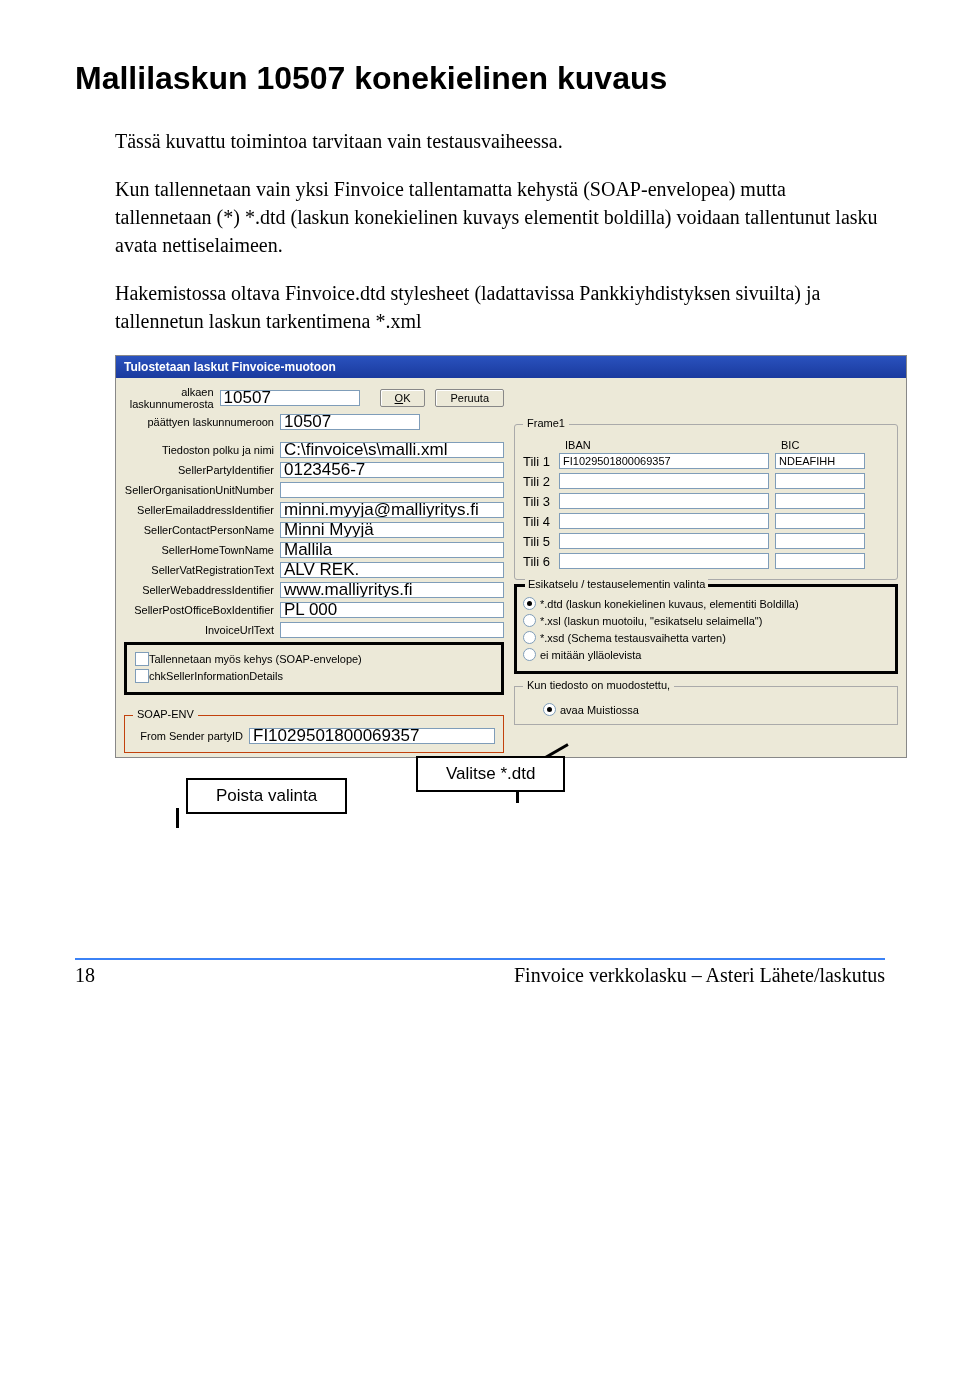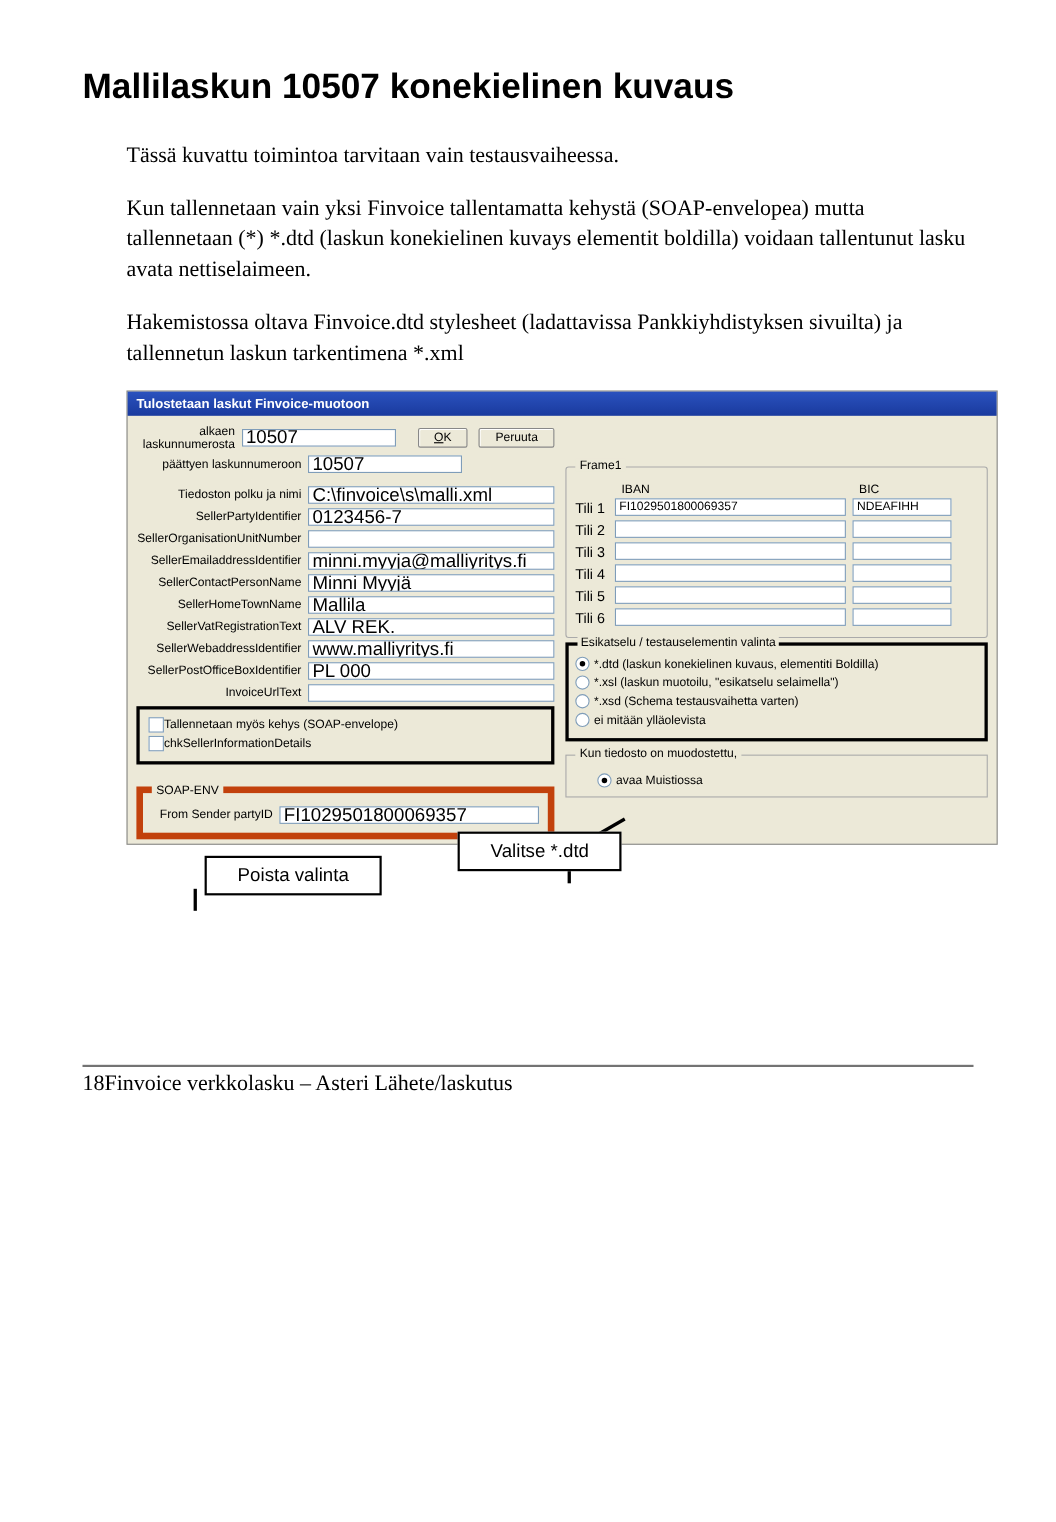--- a/index.html
+++ b/index.html
@@ -219,34 +219,35 @@
     margin-top: 2px;
     position: relative;
   }
   .kun-frame {
     border: 1px solid #aaa;
     padding: 12px 8px 4px 8px;
     position: relative;
     margin-top: 12px;
   }
   .soapenv-frame {
-    border: 6px solid #c2410c;
+    border: 1px solid #c2410c;
     padding: 12px 8px 4px 8px;
     position: relative;
     margin-top: 20px;
   }
   .connector-line {
     position: absolute;
     background: #000;
     z-index: 9;
   }
   .footer {
-    border-top: 2px solid #737373;
+    border-top: 2px solid #3b82f6;
     margin: 170px 75px 0 75px;
     display: flex;
+    justify-content: space-between;
     padding-top: 4px;
     font-size: 20px;
   }
 </style>
 </head>
 <body>
 
 <div class="page">
   <h1>Mallilaskun 10507 konekielinen kuvaus</h1>
 

